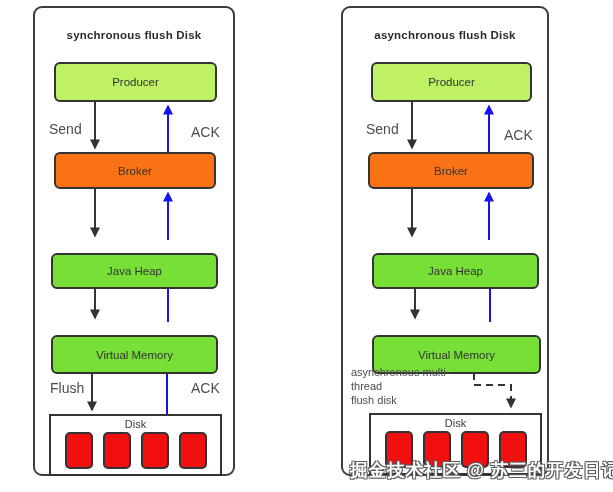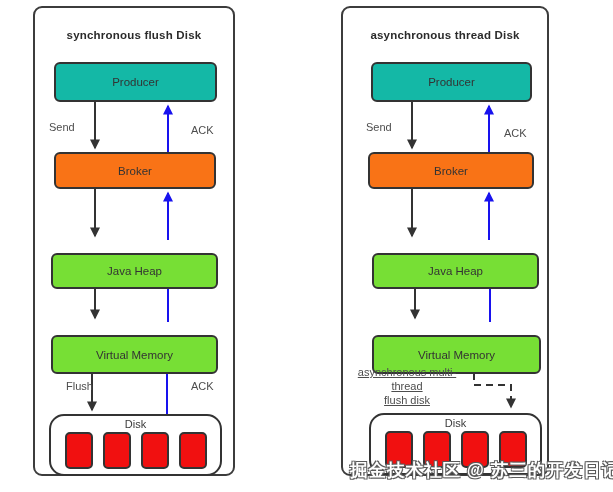--- a/index.html
+++ b/index.html
@@ -19,42 +19,42 @@
   .panel-title{
     position:absolute;top:21px;left:0;right:0;text-align:center;
     font-size:11.5px;font-weight:bold;color:#2b2b2b;letter-spacing:.2px;z-index:2;
   }
   .box{
     position:absolute;box-sizing:border-box;z-index:2;
     border:2px solid #333333;border-radius:6px;
     display:flex;align-items:center;justify-content:center;
     font-size:11.5px;color:#333333;background:#f97316;
   }
-  .box-producer{background:#14b8a6;}
+  .box-producer{background:#bef264;}
   .box-green{background:#77df35;margin-top:13px;}
   .flow-label{
-    position:absolute;z-index:2;font-size:11px;color:#4d4d4d;white-space:nowrap;
+    position:absolute;z-index:2;font-size:14px;color:#4d4d4d;white-space:nowrap;
   }
   .disk-box{
     position:absolute;box-sizing:border-box;z-index:2;
-    border:2px solid #333333;border-radius:15px;background:#ffffff;
+    border:2px solid #333333;border-radius:0;background:#ffffff;
   }
   .disk-title{
     text-align:center;font-size:11px;color:#3a3a3a;margin-top:1px;line-height:14px;
   }
   .disk-blocks{
     display:flex;justify-content:center;gap:10px;margin-top:1px;
   }
   .disk-block{
     width:28px;height:37px;background:#f11010;border:2px solid #333333;
     border-radius:5px;box-sizing:border-box;
   }
   .async-note{
     position:absolute;z-index:2;font-size:11px;color:#4d4d4d;line-height:14px;
-    text-align:center;white-space:pre-line;text-decoration:underline;
+    white-space:pre-line;
   }
   .watermark{
     position:absolute;left:350px;top:458px;z-index:5;
     font-size:17.5px;font-weight:bold;color:#ffffff;letter-spacing:1px;white-space:nowrap;
     text-shadow:-1px -1px 0 #5a5a5a,1px -1px 0 #5a5a5a,-1px 1px 0 #5a5a5a,1px 1px 0 #5a5a5a;
   }
 </style>
 </head>
 <body>
 
@@ -84,21 +84,21 @@
 
   <div class="flow-label" style="left:14px;top:113px;">Send</div>
   <div class="flow-label" style="left:156px;top:116px;">ACK</div>
 
   <div class="box" style="left:19px;top:144px;width:162px;height:37px;">Broker</div>
 
   <div class="box box-green" style="left:16px;top:232px;width:167px;height:36px;">Java Heap</div>
 
   <div class="box box-green" style="left:16px;top:314px;width:167px;height:39px;">Virtual Memory</div>
 
-  <div class="flow-label" style="left:31px;top:372px;">Flush</div>
+  <div class="flow-label" style="left:15px;top:372px;">Flush</div>
   <div class="flow-label" style="left:156px;top:372px;">ACK</div>
 
   <div class="disk-box" style="left:14px;top:406px;width:173px;height:62px;">
     <div class="disk-title">Disk</div>
     <div class="disk-blocks">
       <div class="disk-block"></div>
       <div class="disk-block"></div>
       <div class="disk-block"></div>
       <div class="disk-block"></div>
     </div>
@@ -117,21 +117,21 @@
     </defs>
     <line x1="69" y1="94" x2="69" y2="140" stroke="#333333" stroke-width="2" marker-end="url(#ab2)"></line>
     <line x1="146" y1="144" x2="146" y2="98" stroke="#1812ee" stroke-width="2" marker-end="url(#au2)"></line>
     <line x1="69" y1="181" x2="69" y2="228" stroke="#333333" stroke-width="2" marker-end="url(#ab2)"></line>
     <line x1="146" y1="232" x2="146" y2="185" stroke="#1812ee" stroke-width="2" marker-end="url(#au2)"></line>
     <line x1="72" y1="268" x2="72" y2="310" stroke="#333333" stroke-width="2" marker-end="url(#ab2)"></line>
     <line x1="147" y1="314" x2="147" y2="272" stroke="#1812ee" stroke-width="2" marker-end="url(#au2)"></line>
     <path d="M131,353 L131,377 L168,377 L168,399" fill="none" stroke="#333333" stroke-width="2" stroke-dasharray="7,5" marker-end="url(#ab2)"></path>
   </svg>
 
-  <div class="panel-title">asynchronous thread Disk</div>
+  <div class="panel-title">asynchronous flush Disk</div>
 
   <div class="box box-producer" style="left:28px;top:54px;width:161px;height:40px;">Producer</div>
 
   <div class="flow-label" style="left:23px;top:113px;">Send</div>
   <div class="flow-label" style="left:161px;top:119px;">ACK</div>
 
   <div class="box" style="left:25px;top:144px;width:166px;height:37px;">Broker</div>
 
   <div class="box box-green" style="left:29px;top:232px;width:167px;height:36px;">Java Heap</div>
 

